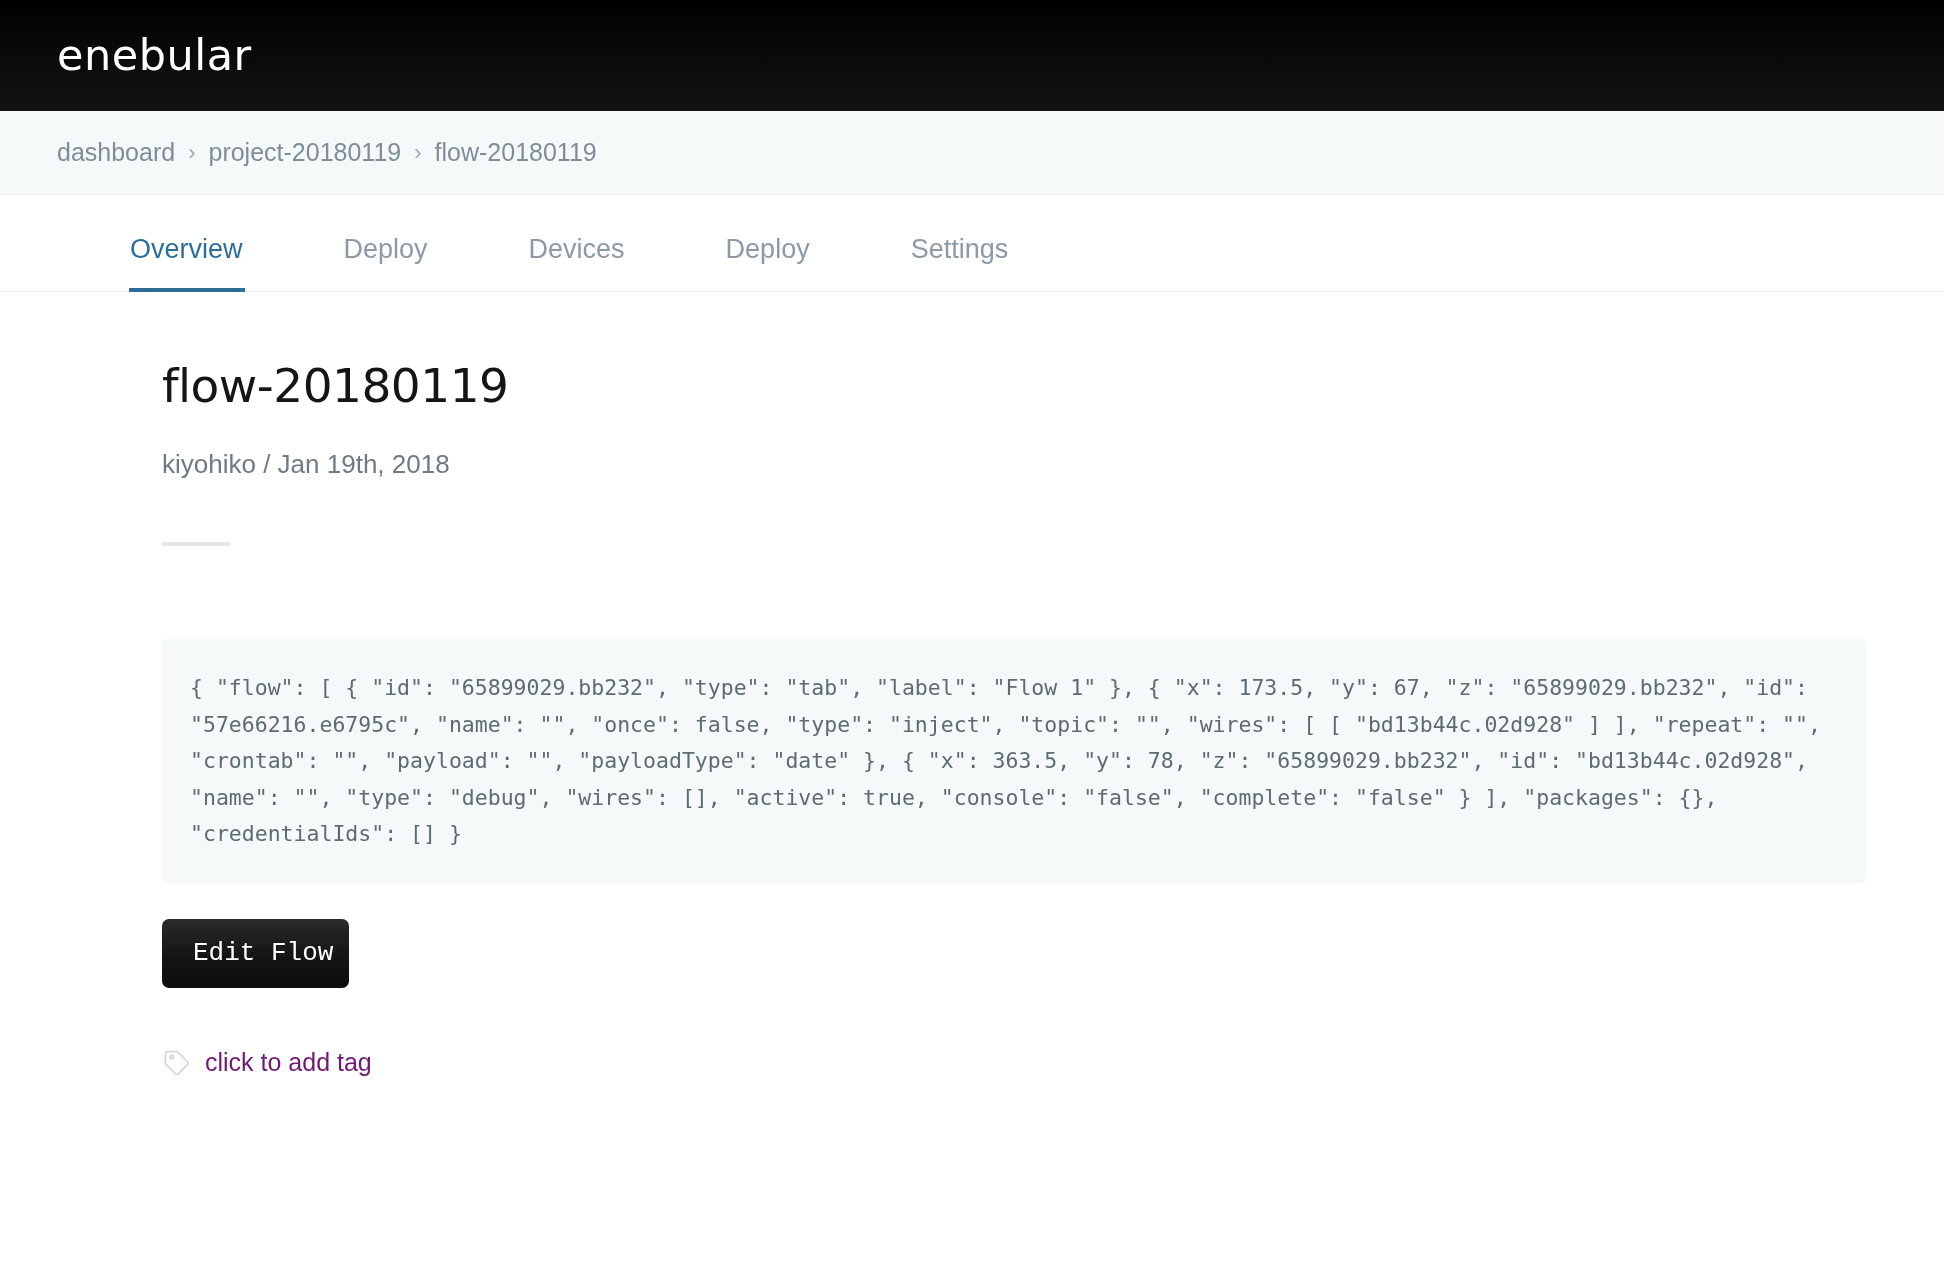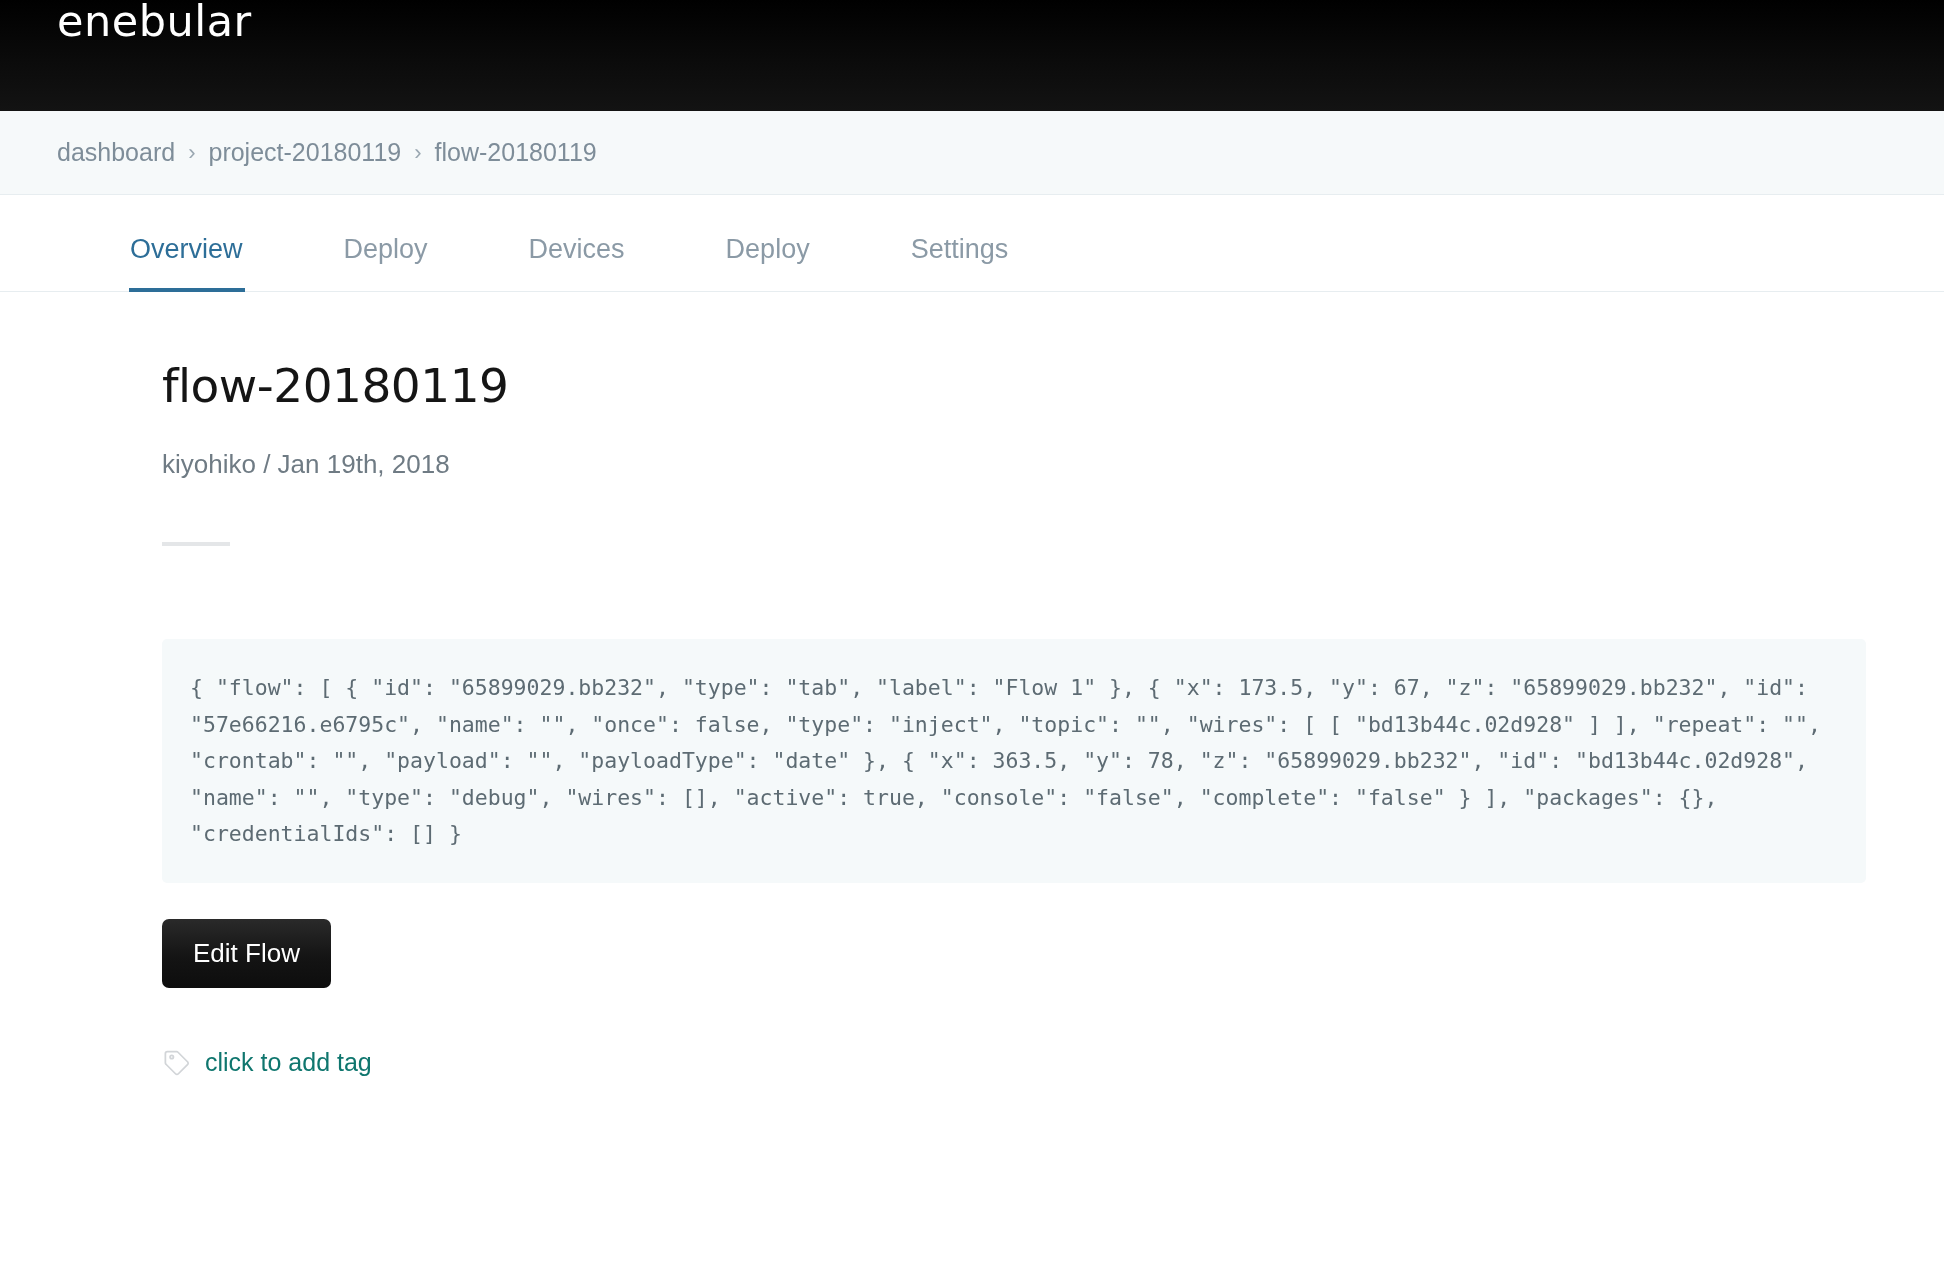--- a/index.html
+++ b/index.html
@@ -13,20 +13,21 @@
     font-family: "Liberation Sans", sans-serif;
     -webkit-font-smoothing: antialiased;
     overflow: hidden;
   }
 
   
   .topbar {
     height: 111px;
     background: linear-gradient(180deg, #000000 0%, #0b0b0b 55%, #131313 100%);
     display: flex;
+    align-items: center;
     padding-left: 57px;
     box-sizing: border-box;
   }
   .logo {
     color: #ffffff;
     font-size: 43px;
     letter-spacing: 0.5px;
     font-weight: 400;
     font-family: "DejaVu Sans", sans-serif;
     line-height: 1;
@@ -134,46 +135,46 @@
     white-space: pre-wrap;
   }
 
   
   .edit-btn {
     margin-top: 36px;
     display: inline-block;
     background: linear-gradient(180deg, #2a2a2a 0%, #141414 55%, #0d0d0d 100%);
     color: #ffffff;
     font-size: 26px;
-    padding: 21px 31px 22px 31px;
+    padding: 21px 16px 22px 31px;
     border: none;
     border-radius: 7px;
     cursor: pointer;
-    font-family: Liberation Sans, sans-serif;
+    font-family: Liberation Mono, monospace;
     line-height: 1;
   }
 
   
   .tag-row {
     margin-top: 60px;
     display: flex;
     align-items: center;
     cursor: pointer;
     width: 230px;
   }
   .tag-icon {
     width: 30px;
     height: 30px;
     margin-right: 13px;
     display: inline-block;
     flex: none;
   }
   .tag-label {
     font-size: 25px;
-    color: #0f766e;
+    color: #701a75;
     white-space: nowrap;
   }
 </style>
 </head>
 <body>
 
 <div class="topbar">
   <div class="logo">enebular</div>
 </div>
 

